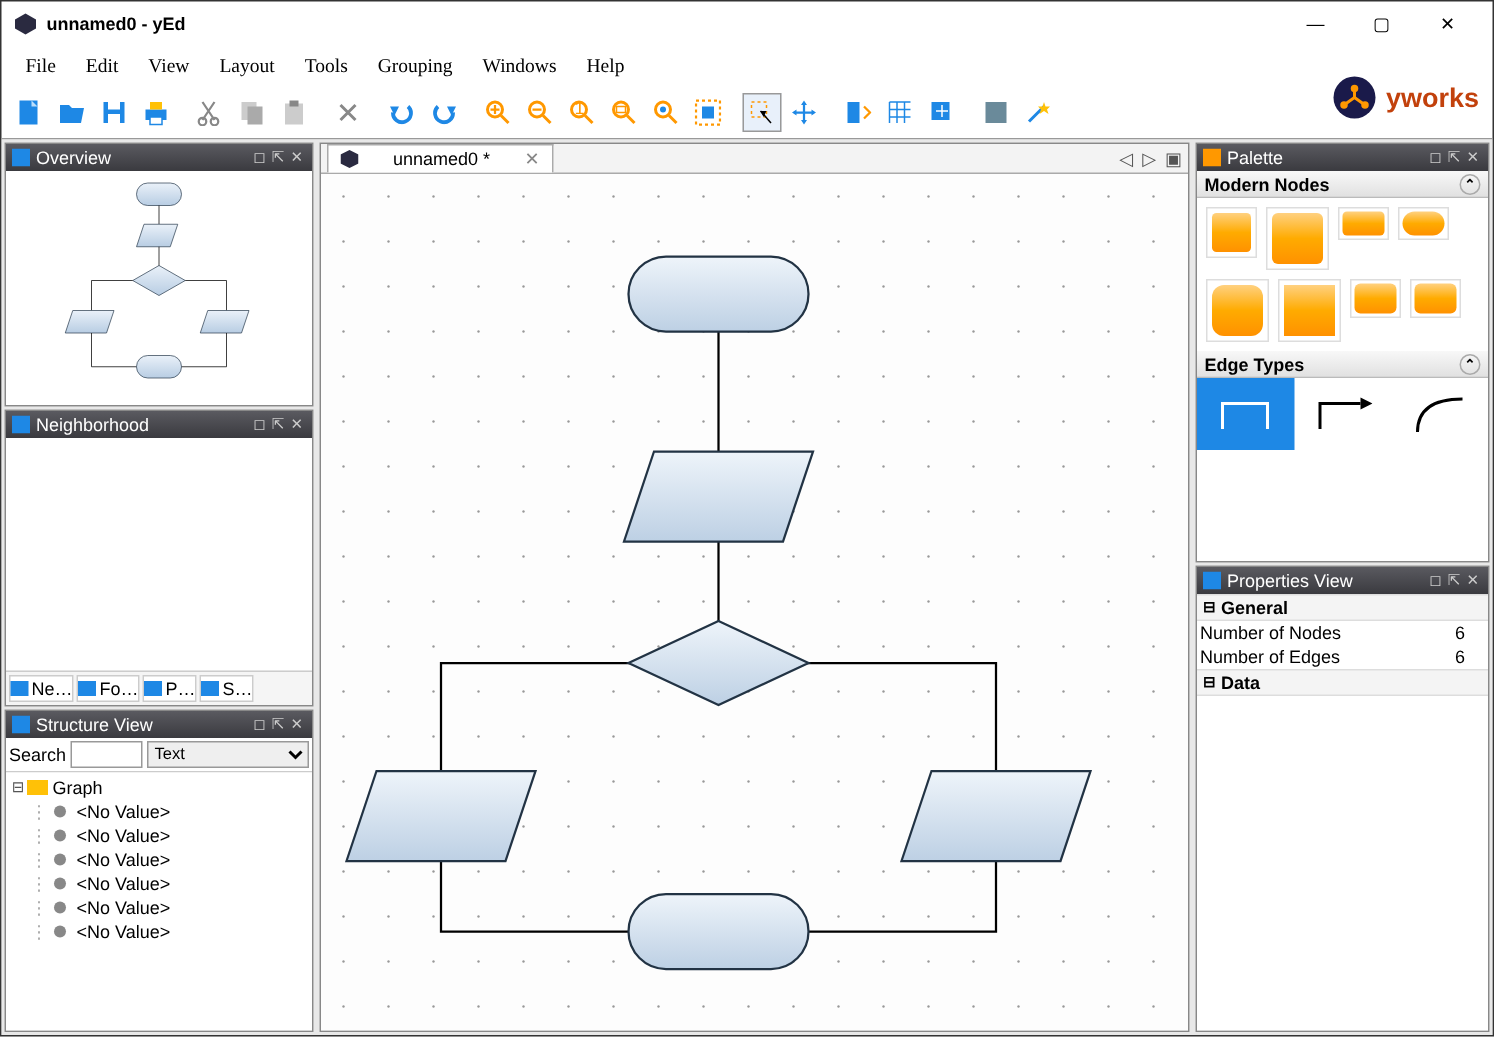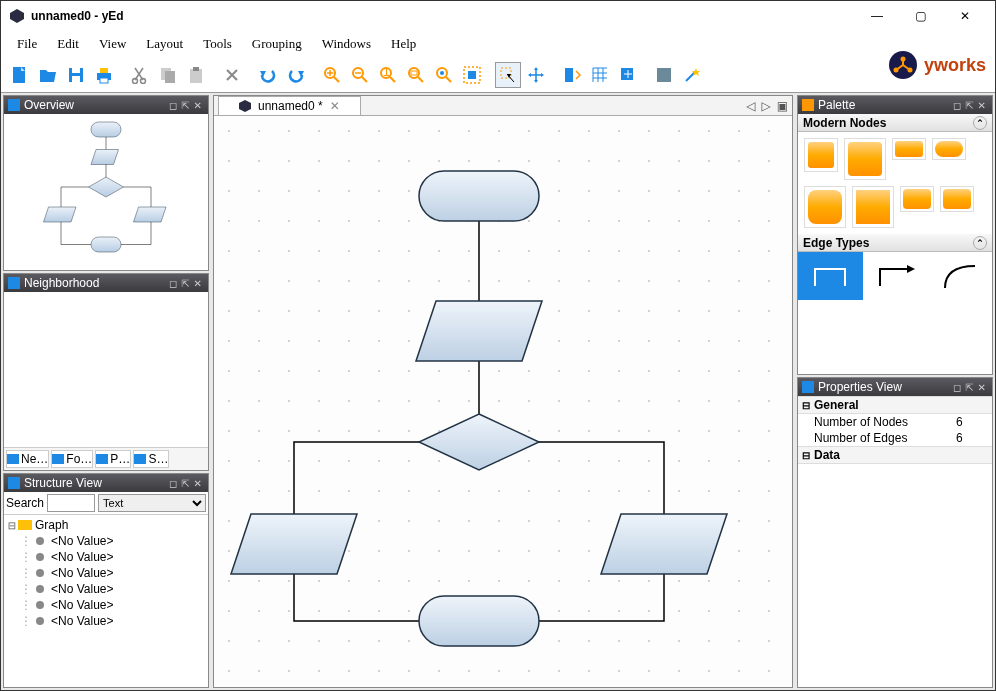--- a/index.html
+++ b/index.html
@@ -30,31 +30,31 @@
 .neigh-tab .nticon { width: 12px; height: 10px; background: #1e88e5; }
 .struct-search { display: flex; align-items: center; padding: 2px; gap: 3px; border-bottom: 1px solid #ccc; }
 .struct-search input { width: 48px; height: 18px; border: 1px solid #999; font-size: 11px; padding: 0 2px; }
 .struct-search select { flex: 1; height: 18px; border: 1px solid #999; font-size: 11px; }
 .tree { padding: 2px; font-size: 11px; }
 .tree-row { display: flex; align-items: center; height: 16px; }
 .tree-toggle { width: 12px; text-align: center; font-size: 10px; color: #555; }
 .tree-indent { width: 14px; }
 .tree-icon { width: 14px; height: 12px; margin-right: 3px; }
 .tabbar { height: 20px; background: #f3f3f3; border-bottom: 1px solid #aaa; display: flex; align-items: center; padding: 0 4px; }
-.tab { display: flex; align-items: center; gap: 7px; padding: 2px 20px; background: #fff; border: 1px solid #aaa; border-bottom: none; font-size: 11px; }
+.tab { display: flex; align-items: center; gap: 23px; padding: 2px 8px; background: #fff; border: 1px solid #aaa; border-bottom: none; font-size: 11px; }
 .tabnav { margin-left: auto; display: flex; gap: 6px; font-size: 11px; color: #555; }
 .canvas { flex: 1; position: relative; background: #fdfdfd; overflow: hidden; }
 .canvas svg { position: absolute; left: 0; top: 0; }
 .pal-section-hdr { background: linear-gradient(#f8f8f8,#e1e1e1); border-bottom: 1px solid #bbb; height: 18px; display: flex; align-items: center; padding: 0 5px; font-weight: bold; font-size: 11px; }
 .pal-section-hdr .collapse { margin-left: auto; width: 14px; height: 14px; border: 1px solid #aaa; border-radius: 7px; display: flex; align-items: center; justify-content: center; font-size: 9px; }
 .pal-grid { padding: 6px; display: flex; flex-wrap: wrap; gap: 6px; }
 .pal-item { border: 1px solid #ddd; display: flex; align-items: center; justify-content: center; }
 .pal-edge-row { display: flex; height: 48px; }
 .pal-edge-row > div { flex: 1; display: flex; align-items: center; justify-content: center; }
-.props-row { display: flex; padding: 1px 16px; font-size: 11px; }
+.props-row { display: flex; padding: 1px 2px; font-size: 11px; }
 .props-label { flex: 1; }
 .props-val { width: 20px; }
 .props-cat { background: #f4f4f4; font-weight: bold; padding: 1px 4px; display: flex; align-items: center; font-size: 11px; border-top: 1px solid #ddd; border-bottom: 1px solid #ddd; }
 .props-cat .pm { width: 12px; font-size: 10px; }
 </style>
 </head>
 <body>
 
 <div class="titlebar">
   <svg class="icon" viewBox="0 0 16 16">

